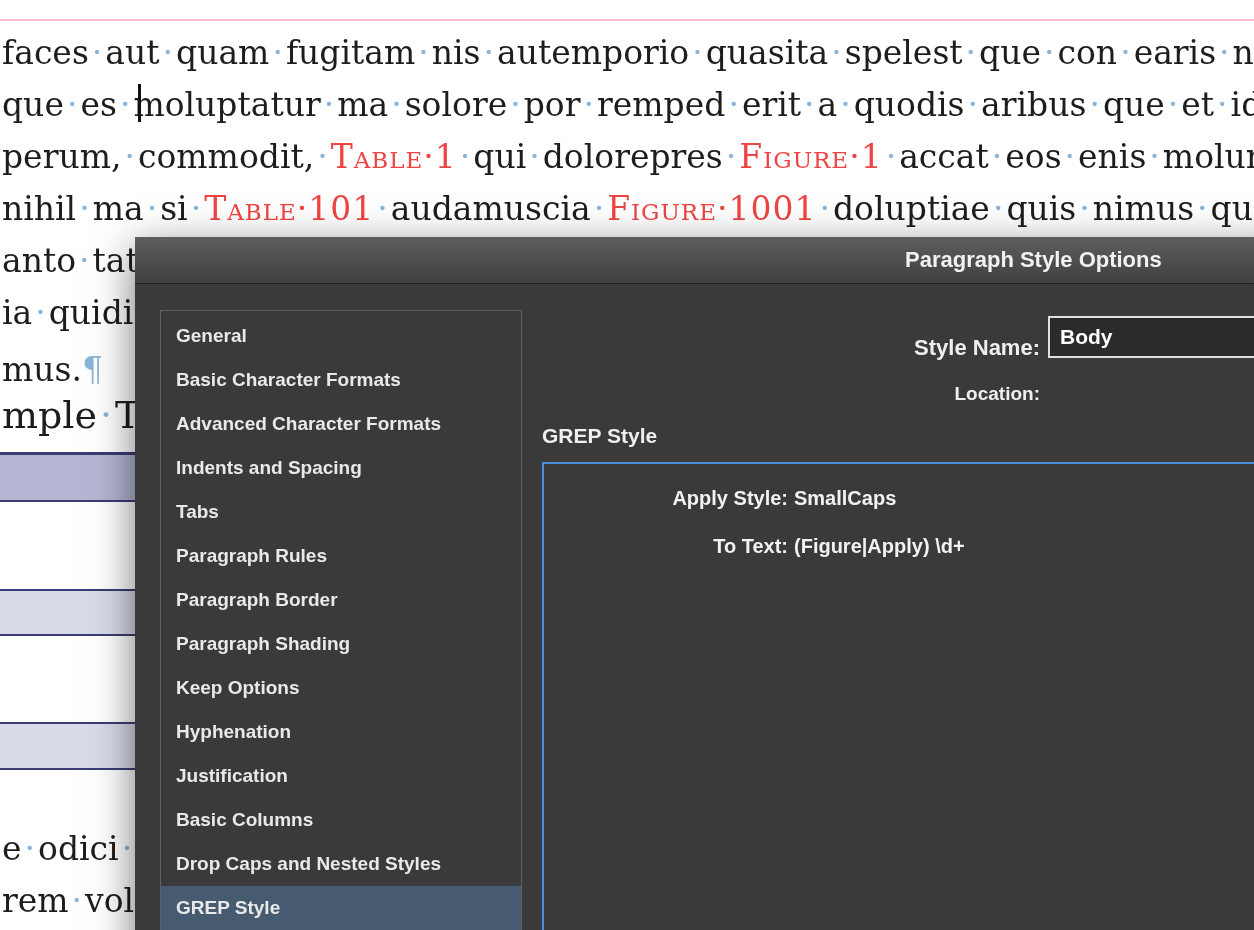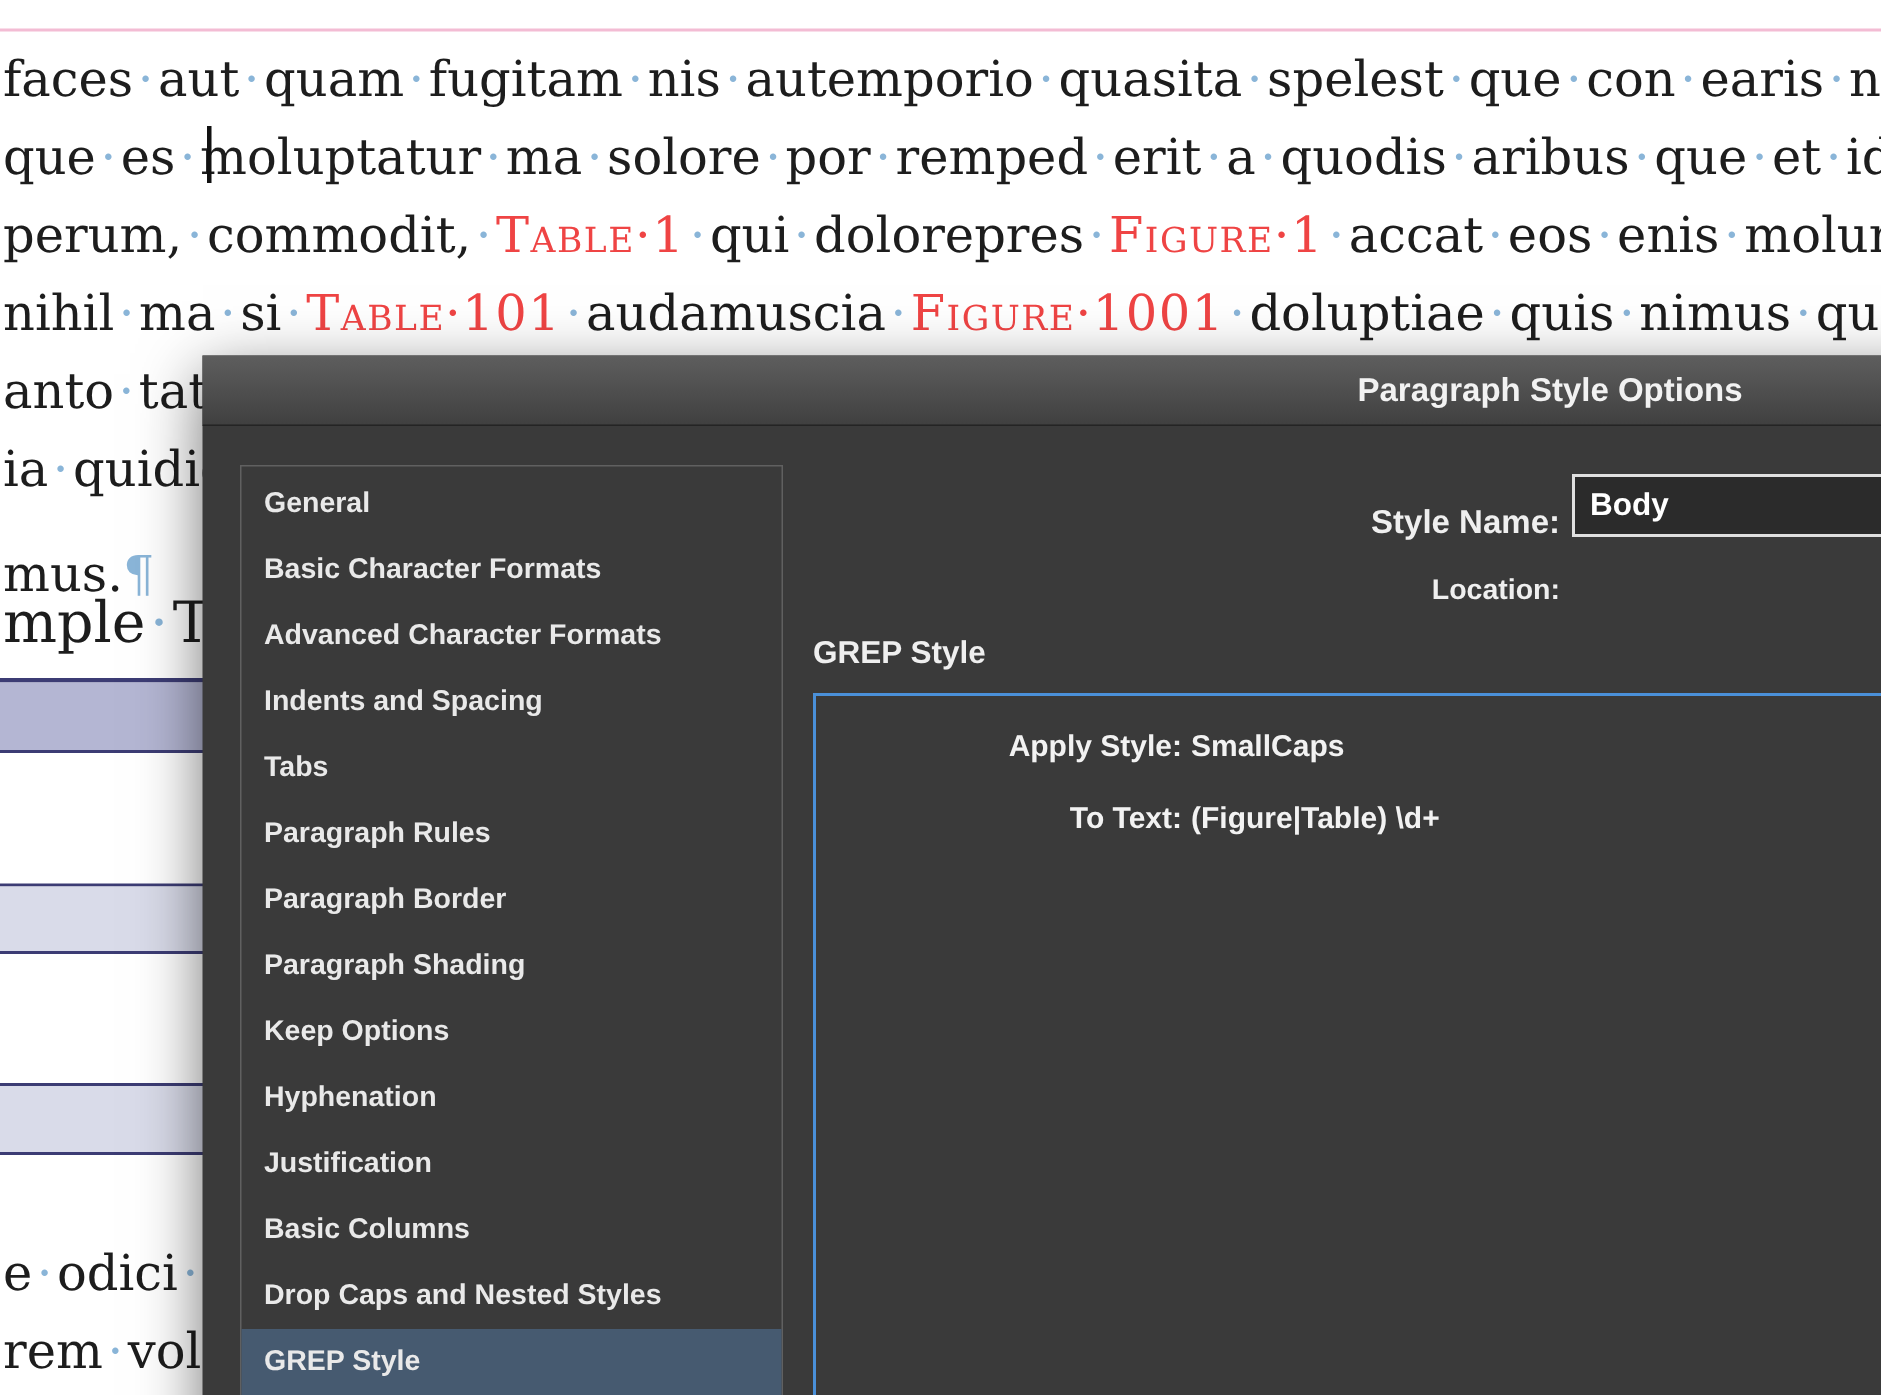--- a/index.html
+++ b/index.html
@@ -42,21 +42,21 @@
 
   <div class="guide"></div>
 
   <div class="doc">
     <div class="doc-line" style="top:30px"><span>faces</span><span class="dot">·</span><span>aut</span><span class="dot">·</span><span>quam</span><span class="dot">·</span><span>fugitam</span><span class="dot">·</span><span>nis</span><span class="dot">·</span><span>autemporio</span><span class="dot">·</span><span>quasita</span><span class="dot">·</span><span>spelest</span><span class="dot">·</span><span>que</span><span class="dot">·</span><span>con</span><span class="dot">·</span><span>earis</span><span class="dot">·</span><span>non</span></div>
     <div class="doc-line" style="top:82px"><span>que</span><span class="dot">·</span><span>es</span><span class="dot">·</span><span>moluptatur</span><span class="dot">·</span><span>ma</span><span class="dot">·</span><span>solore</span><span class="dot">·</span><span>por</span><span class="dot">·</span><span>remped</span><span class="dot">·</span><span>erit</span><span class="dot">·</span><span>a</span><span class="dot">·</span><span>quodis</span><span class="dot">·</span><span>aribus</span><span class="dot">·</span><span>que</span><span class="dot">·</span><span>et</span><span class="dot">·</span><span>id</span></div>
     <div class="doc-line" style="top:134px"><span>perum,</span><span class="dot">·</span><span>commodit,</span><span class="dot">·</span><span class="ref">Table·1</span><span class="dot">·</span><span>qui</span><span class="dot">·</span><span>dolorepres</span><span class="dot">·</span><span class="ref">Figure·1</span><span class="dot">·</span><span>accat</span><span class="dot">·</span><span>eos</span><span class="dot">·</span><span>enis</span><span class="dot">·</span><span>molum</span></div>
     <div class="doc-line" style="top:186px"><span>nihil</span><span class="dot">·</span><span>ma</span><span class="dot">·</span><span>si</span><span class="dot">·</span><span class="ref">Table·101</span><span class="dot">·</span><span>audamuscia</span><span class="dot">·</span><span class="ref">Figure·1001</span><span class="dot">·</span><span>doluptiae</span><span class="dot">·</span><span>quis</span><span class="dot">·</span><span>nimus</span><span class="dot">·</span><span>que</span></div>
     <div class="doc-line" style="top:238px"><span>anto</span><span class="dot">·</span><span>tatiu</span></div>
     <div class="doc-line" style="top:290px"><span>ia</span><span class="dot">·</span><span>quidic</span></div>
-    <div class="doc-line" style="top:360px"><span>mus.</span><span class="hid">¶</span></div>
+    <div class="doc-line" style="top:347px"><span>mus.</span><span class="hid">¶</span></div>
     <div class="doc-line heading" style="top:392px"><span>mple</span><span class="dot">·</span><span>Tab</span></div>
 
     <div class="caret"></div>
 
     <div class="tablestrip">
       <div class="trow" style="height:45px;background:#b4b6d3;"></div>
       <div class="trow" style="height:87px;background:#ffffff;"></div>
       <div class="trow" style="height:43px;background:#d9dbe9;"></div>
       <div class="trow" style="height:86px;background:#ffffff;"></div>
       <div class="trow" style="height:44px;background:#d9dbe9;"></div>
@@ -94,18 +94,18 @@
 
     <div class="lbl section-title">GREP Style</div>
 
     <div class="grepbox">
       <div class="grep-row">
         <div class="grep-label">Apply Style:</div>
         <div class="grep-value">SmallCaps</div>
       </div>
       <div class="grep-row">
         <div class="grep-label">To Text:</div>
-        <div class="grep-value">(Figure|Table) \d+</div>
+        <div class="grep-value">(Figure|Apply) \d+</div>
       </div>
     </div>
   </div>
 
 </div>
 
 </body></html>

